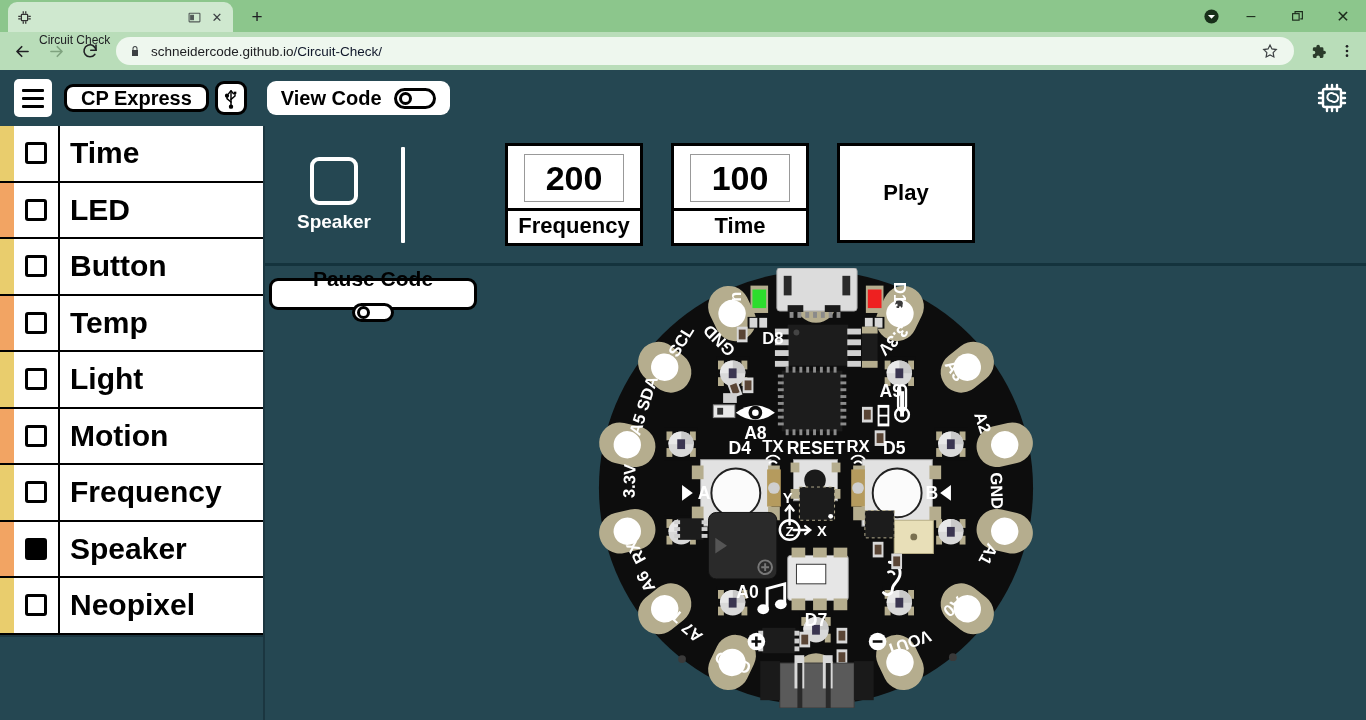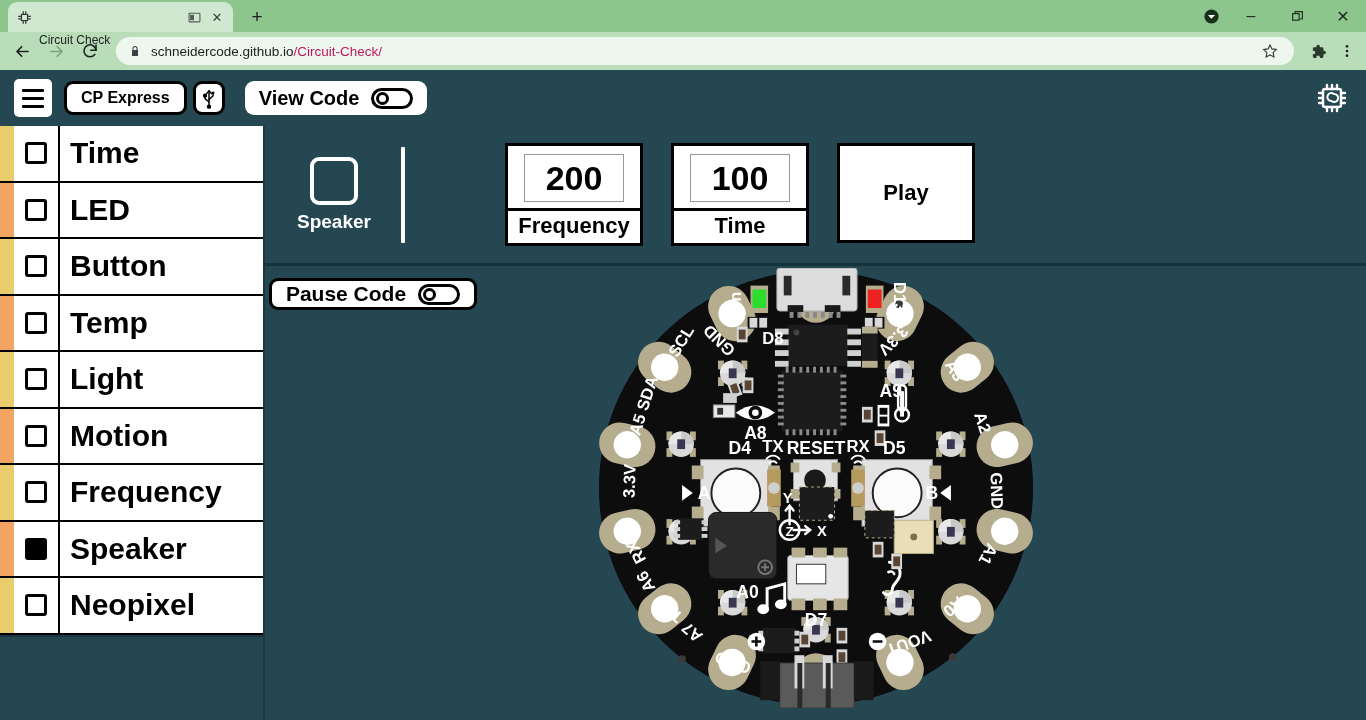--- a/index.html
+++ b/index.html
@@ -33,38 +33,38 @@
     height:38px; background:#b9ddb9; display:flex; align-items:center; gap:2px; padding:0 6px;
   }
   .tbtn{ width:32px;height:32px;border-radius:50%;display:flex;align-items:center;justify-content:center;color:#202124;}
   .tbtn.dim{ color:#7a9a7a; }
   .omnibox{
     flex:1; height:28px; margin:0 8px; background:#eef7ee; border-radius:14px;
     display:flex; align-items:center; padding:0 12px; gap:9px;
   }
   .omni-lock{ width:14px;height:14px;display:flex;align-items:center;justify-content:center;}
   .omni-url{ font-size:13.5px; color:#202124; white-space:nowrap; }
-  .omni-url .path{ color:#be185d; }
+  .omni-url .path{ color:#0f172a; }
   .omni-star{ width:24px;height:24px;display:flex;align-items:center;justify-content:center;}
   .ext{ width:28px;height:28px;display:flex;align-items:center;justify-content:center;}
   .kebab{ width:26px;height:28px;display:flex;align-items:center;justify-content:center;}
 
   
   .app{ flex:1; background:#254752; position:relative; overflow:hidden; }
 
   .appbar{ height:56px; display:flex; align-items:center; padding:0 14px; gap:0; position:relative; }
   .hamburger{
     width:38px;height:38px;background:#fff;border-radius:5px;
     display:flex;flex-direction:column;justify-content:center;align-items:center;gap:5px;
   }
   .hamburger span{ display:block; width:22px;height:3px;background:#000;border-radius:1px;}
   .cpgroup{ display:flex; align-items:center; gap:6px; margin-left:12px; }
   .cpexpress{
-    background:#fff;border:3px solid #000;border-radius:9px;height:34px;
-    display:flex;align-items:center;padding:0 14px;font-size:16px;font-weight:bold;color:#000;
+    background:#fff;border:3px solid #000;border-radius:9px;height:28px;
+    display:flex;align-items:center;padding:0 14px;font-size:20px;font-weight:bold;color:#000;
   }
   .usbbtn{
     background:#fff;border:3px solid #000;border-radius:9px;width:32px;height:34px;
     display:flex;align-items:center;justify-content:center;
   }
   .viewcode{
     margin-left:20px;background:#fff;border-radius:9px;height:34px;
     display:flex;align-items:center;padding:0 14px;gap:12px;font-size:20px;font-weight:bold;color:#000;
   }
   .toggle{
@@ -122,21 +122,21 @@
   .playbtn{
     background:#fff;border:3px solid #000;width:138px;height:100px;
     display:flex;align-items:center;justify-content:center;
     font-size:22px;font-weight:bold;color:#000;
   }
 
   .pausewrap{ padding:12px 0 0 2px; }
   .pausebtn{
     background:#fff;border:3px solid #000;border-radius:9px;height:32px;width:208px;
     display:flex;align-items:center;justify-content:center;gap:12px;
-    font-size:21px;font-weight:bold;color:#000; margin-left:2px;
+    font-size:21px;font-weight:bold;color:#000; margin-left:2px;flex-direction:column;
   }
 
   .boardwrap{ position:absolute; left:50%; transform:translateX(-50%); top:142px; }
 
   svg { display:block; }
 </style>
 </head>
 <body>
 
 <div class="browser">

